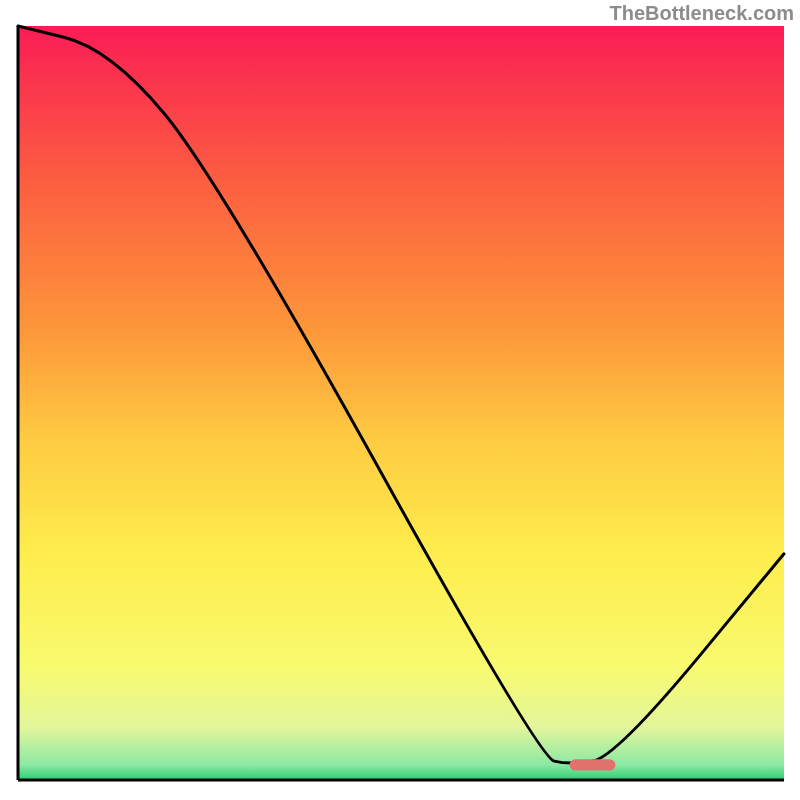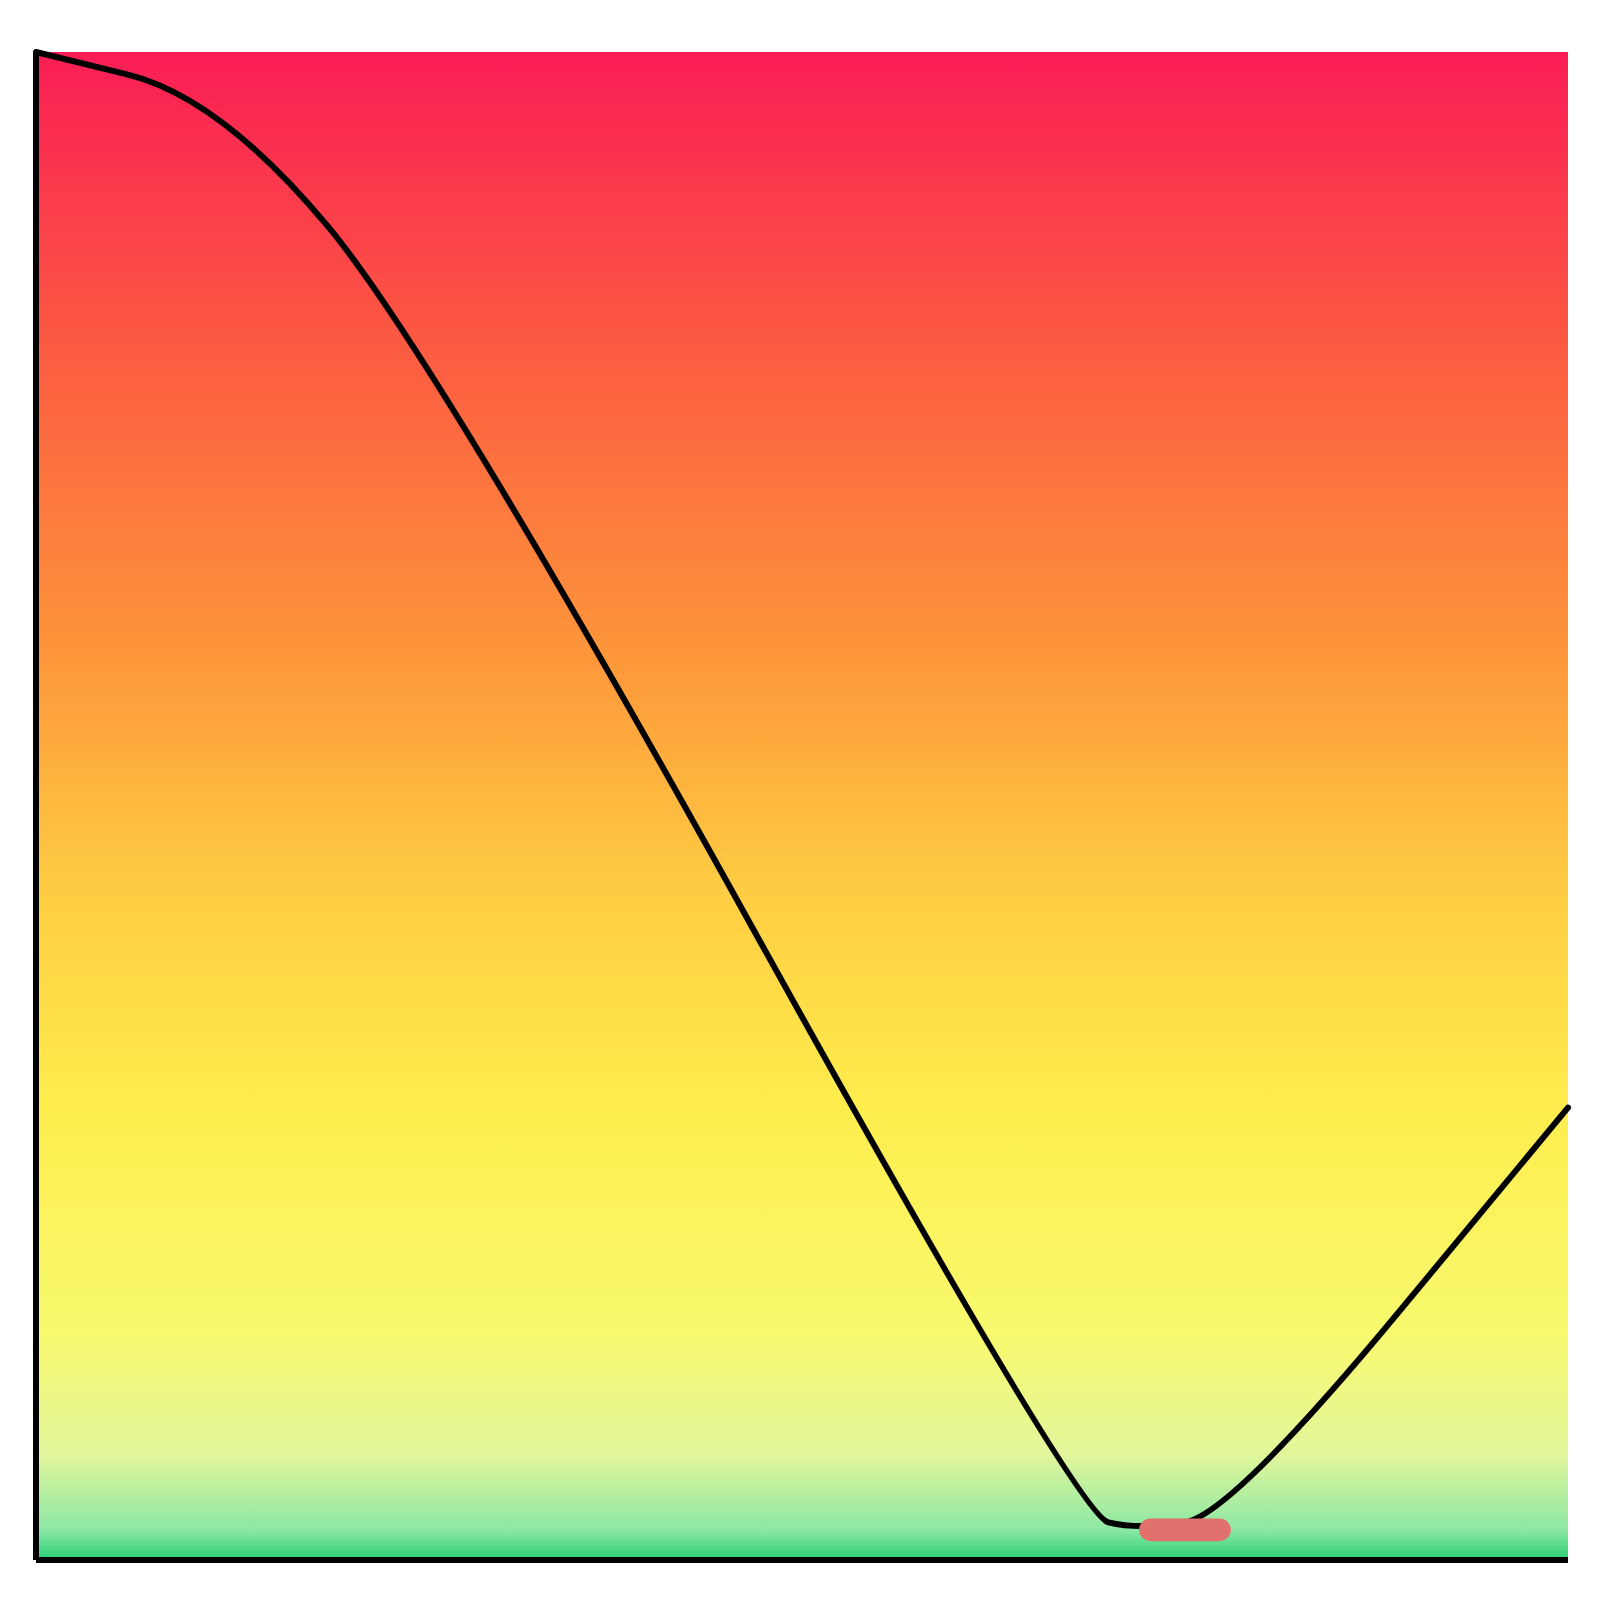--- a/index.html
+++ b/index.html
@@ -23,20 +23,21 @@
     font-weight: bold;
     color: #8c8c8c;
     letter-spacing: 0px;
   }
   svg { display: block; }
 </style>
 </head>
 <body>
 
 <div class="wrap">
+  <div class="watermark">TheBottleneck.com</div>
 
   <svg id="chart-svg" width="800" height="800">
     <defs>
       <linearGradient id="bg-grad" x1="0" y1="0" x2="0" y2="1">
           <stop offset="0%" stop-color="#fa1d55"></stop>
           <stop offset="20%" stop-color="#fc5c41"></stop>
           <stop offset="40%" stop-color="#fd963a"></stop>
           <stop offset="55.00000000000001%" stop-color="#fecb42"></stop>
           <stop offset="70%" stop-color="#feed4d"></stop>
           <stop offset="85%" stop-color="#f8fa6f"></stop>

